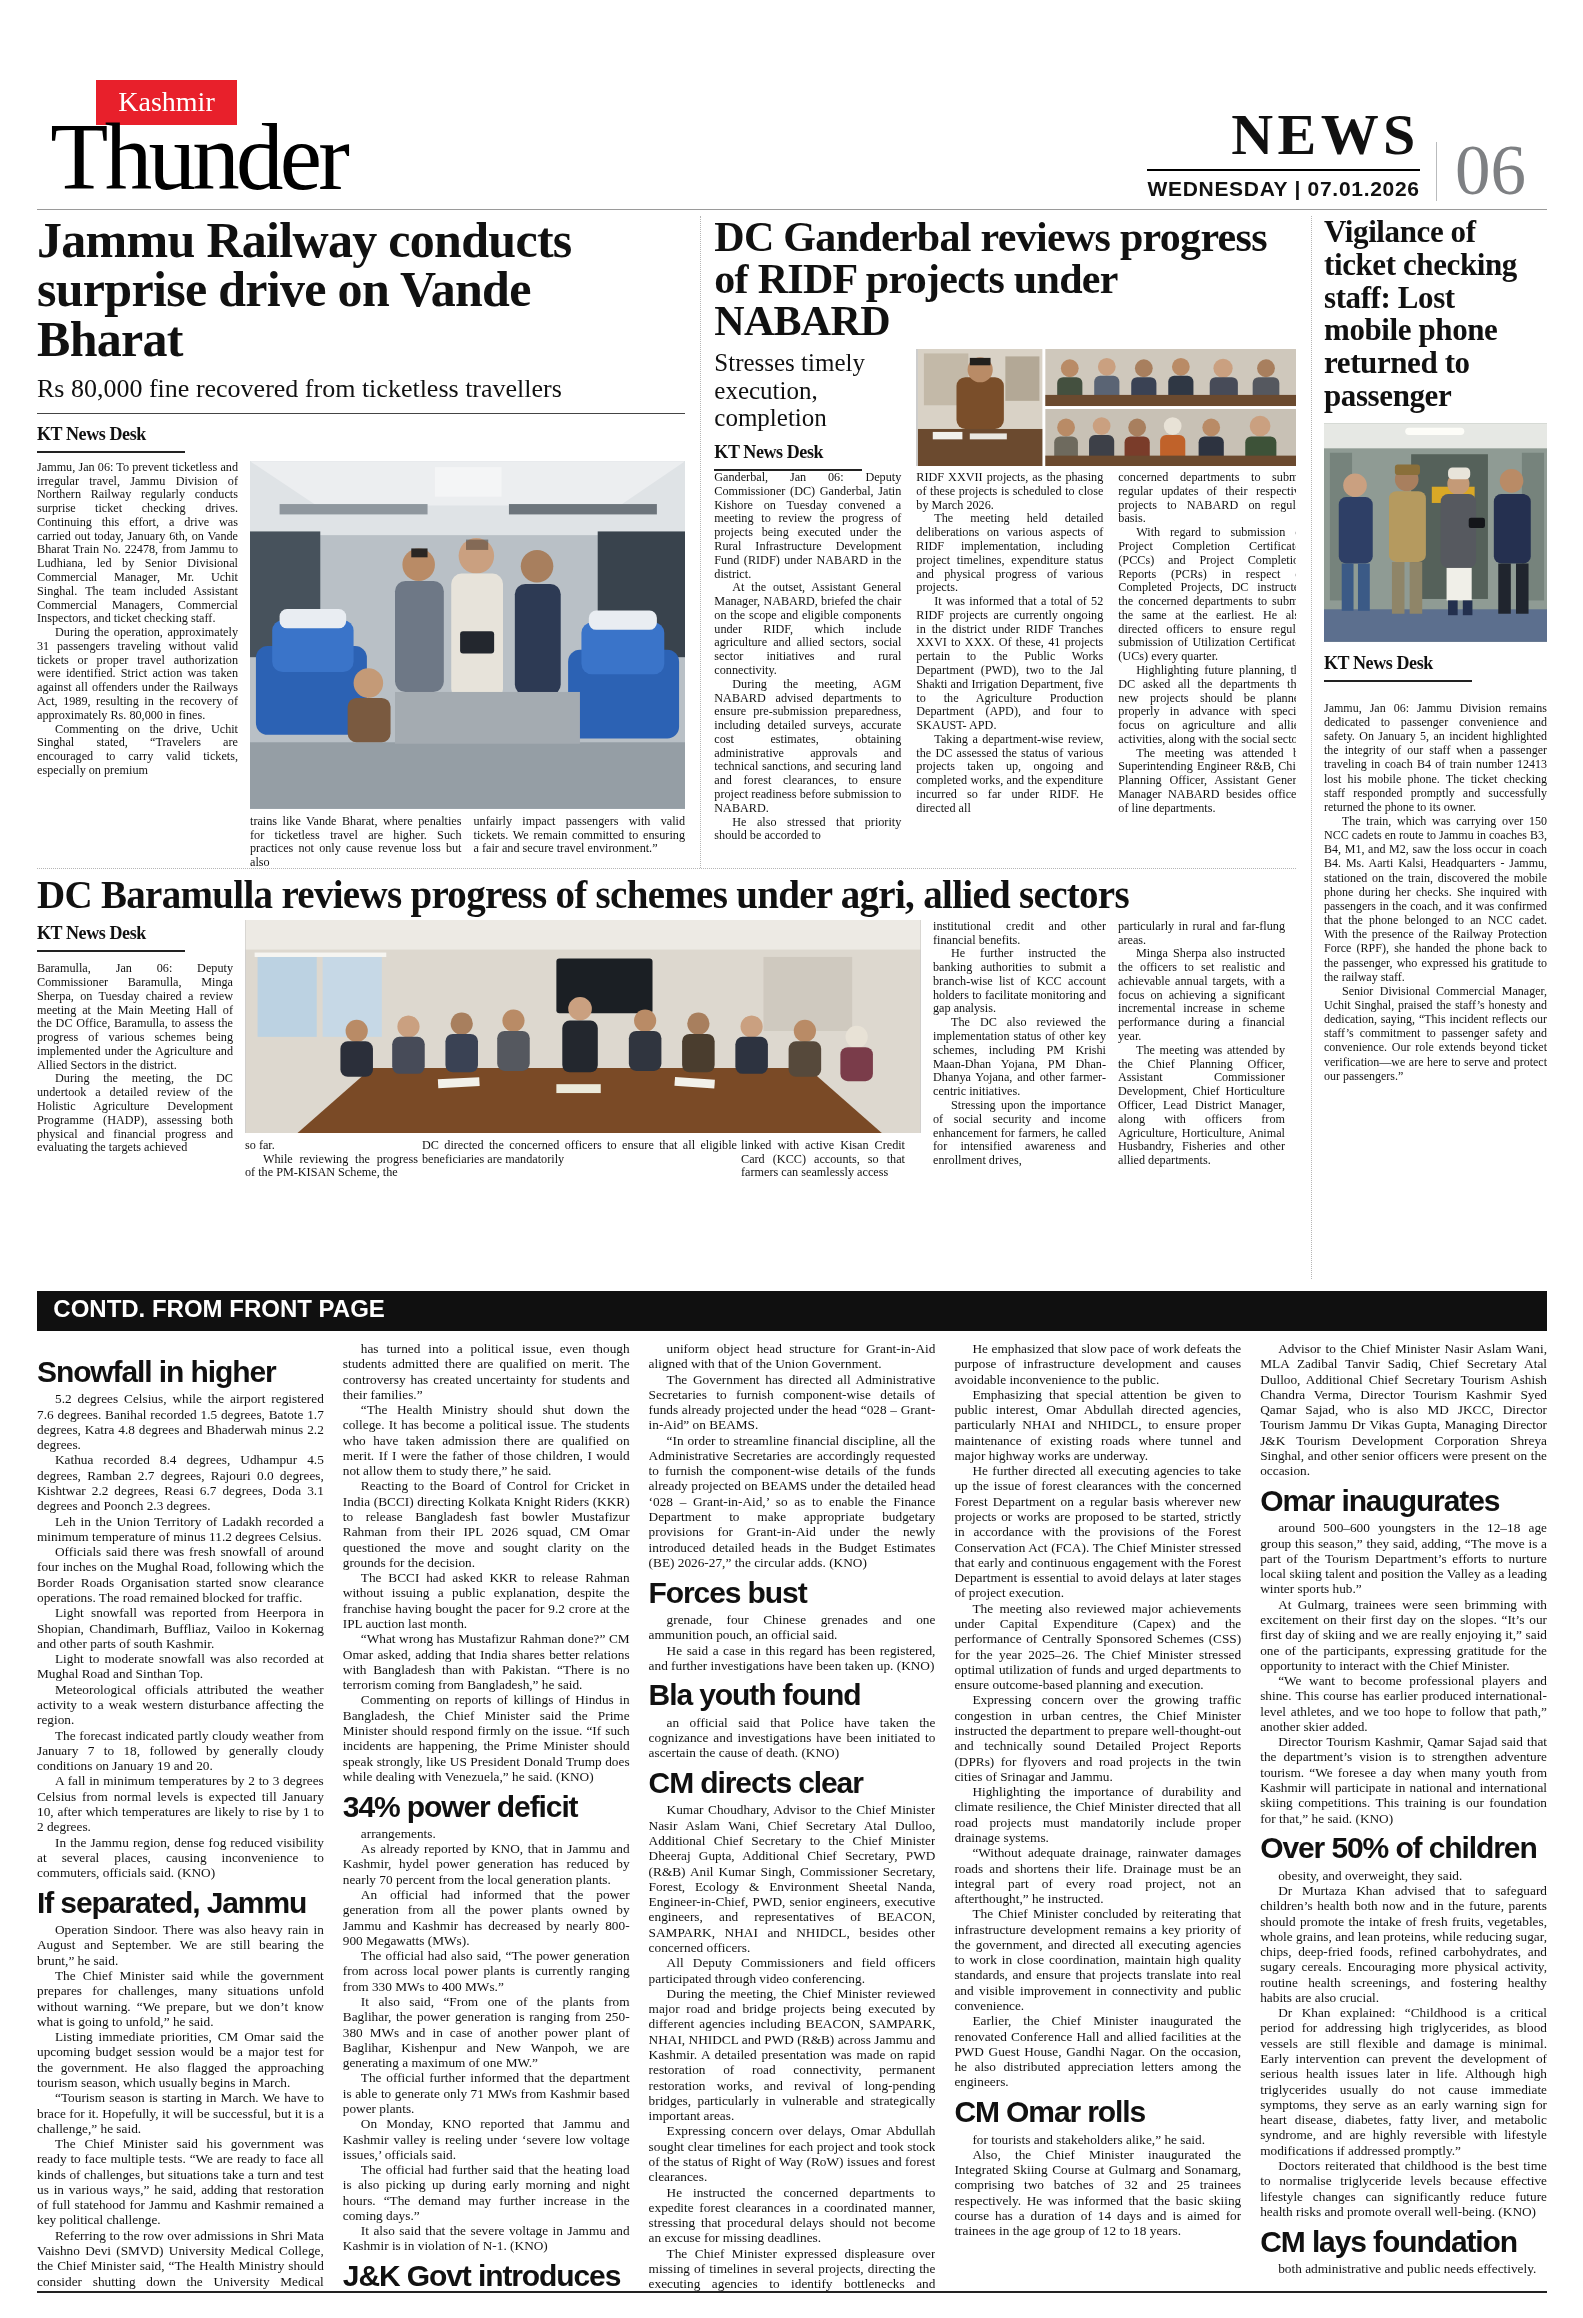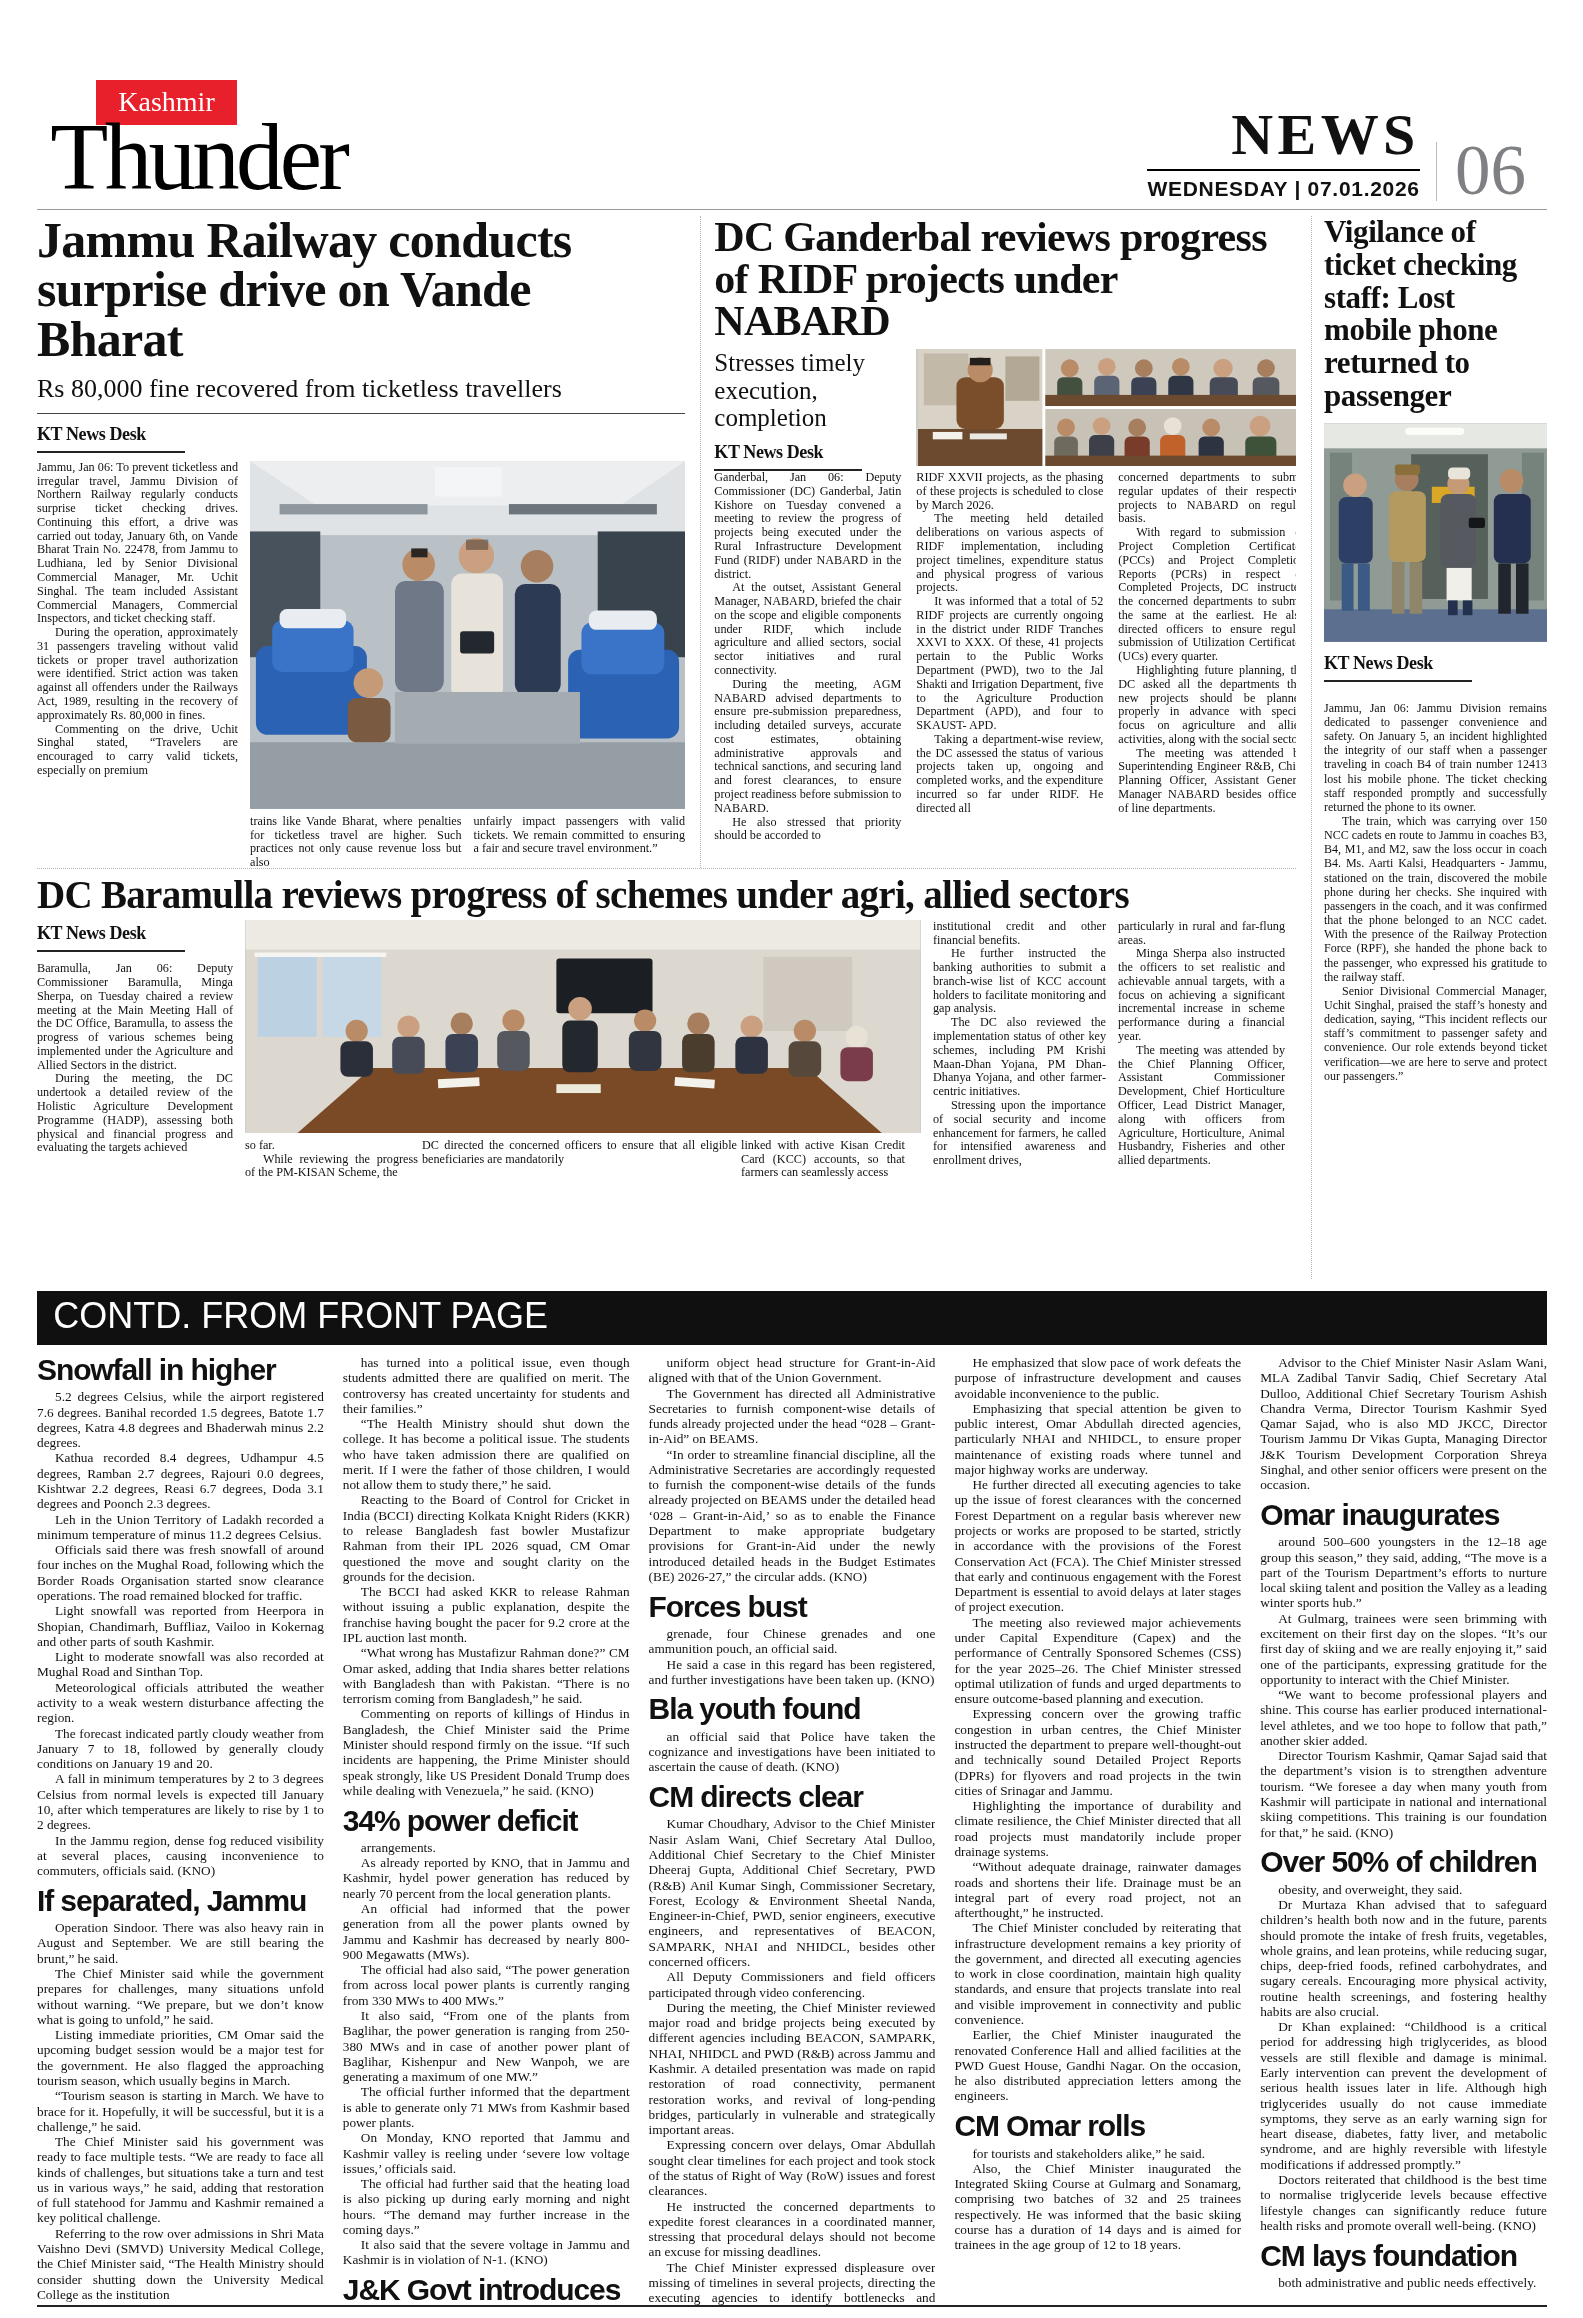--- a/index.html
+++ b/index.html
@@ -46,28 +46,28 @@
   
   .hl-c{font-size:31px;line-height:1.06;letter-spacing:-0.4px;}
   .c-body{font-size:12px;line-height:1.18;}
   
   .hl-d{font-size:39px;line-height:1.0;letter-spacing:-0.7px;}
   .art-d-grid{display:grid;grid-template-columns:196px 676px 173px 167px;column-gap:12px;margin-top:6px;}
   .d-cap-row{display:grid;grid-template-columns:173px 315px 164px;column-gap:4px;margin-top:6px;}
   
   .contd{margin-top:12px;border-bottom:2.2px solid #222;}
   .banner{background:#101010;color:#fff;font-family:"Liberation Sans",sans-serif;
-        font-weight:normal;font-size:36px;letter-spacing:0;padding:4.4px 16.3px 7.4px 16.3px;}
+        font-weight:bold;font-size:24px;letter-spacing:0;padding:4.4px 16.3px 7.4px 16.3px;}
   .contd-cols{display:grid;grid-template-columns:repeat(5,1fr);column-gap:19px;
         margin-top:10.4px;height:950px;overflow:hidden;}
   .contd-col{overflow:hidden;font-size:13.3px;line-height:1.15;text-align:justify;}
   .contd-col p{margin:0;text-indent:18px;}
   .contd-h{font-family:"Liberation Sans",sans-serif;font-size:30px;letter-spacing:-1.1px;
         line-height:1.0;margin:7.4px 0 4.4px 0;}
-  .contd-col > .contd-h:first-child{margin-top:0;}
+  .contd-col > .contd-h:first-child{margin-top:16px;}
   svg{display:block;}
 </style>
 </head>
 <body>
 
 <div class="page">
 
   <header class="mast">
     <div class="logo">
       <span class="logo-kashmir">Kashmir</span>

